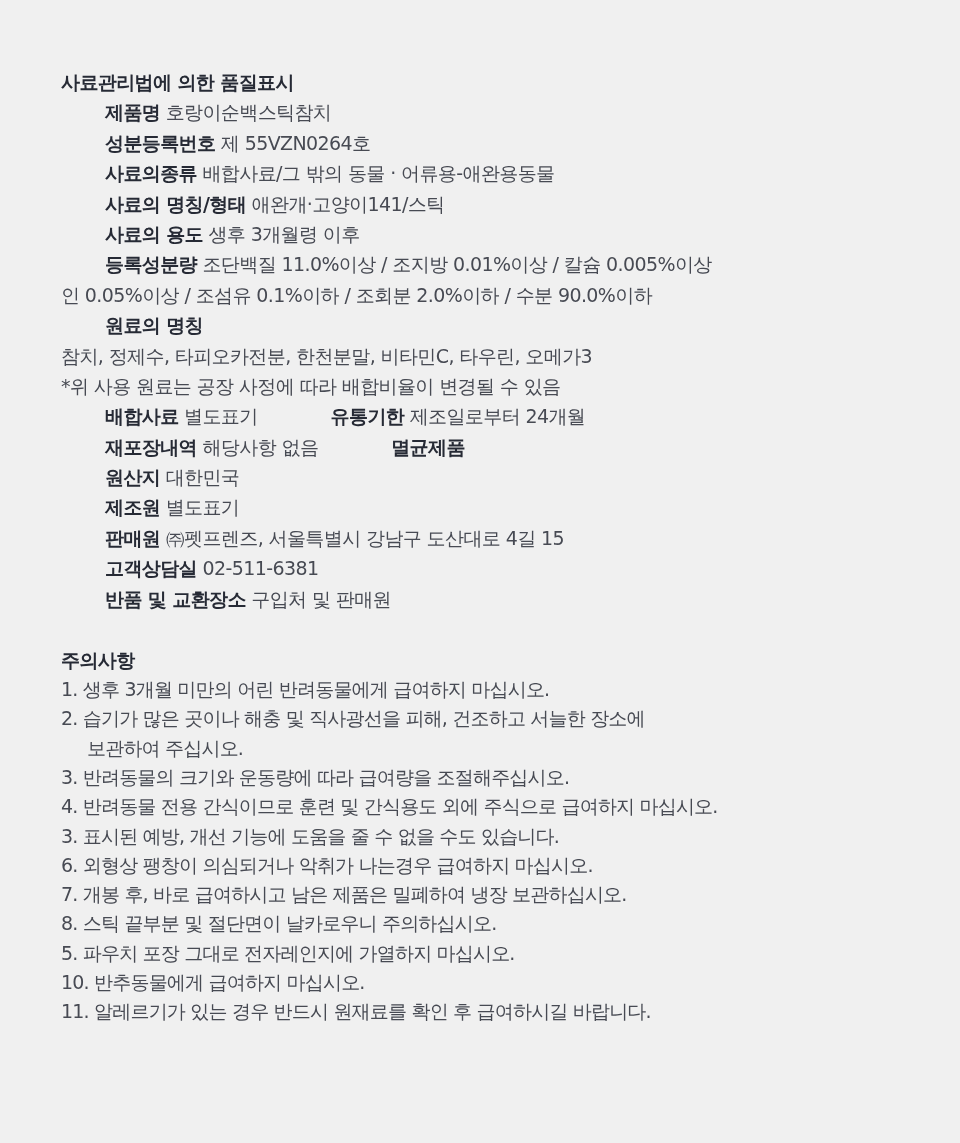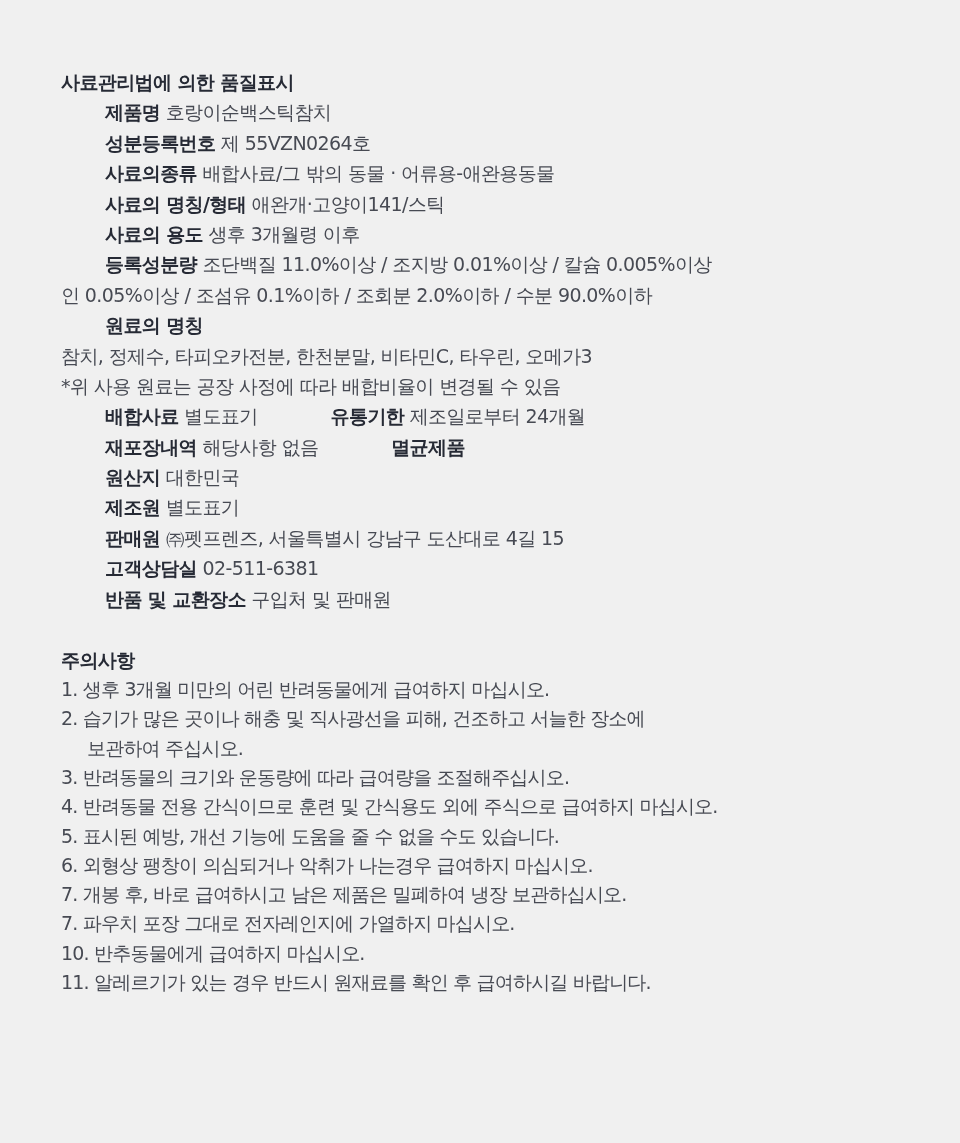--- a/index.html
+++ b/index.html
@@ -161,20 +161,21 @@
 
   <div class="notice-title">주의사항</div>
 
   <div class="notice">1. 생후 3개월 미만의 어린 반려동물에게 급여하지 마십시오.</div>
   <div class="notice">
     <span>2. 습기가 많은 곳이나 해충 및 직사광선을 피해, 건조하고 서늘한 장소에</span>
     <span class="cont">보관하여 주십시오.</span>
   </div>
   <div class="notice">3. 반려동물의 크기와 운동량에 따라 급여량을 조절해주십시오.</div>
   <div class="notice">4. 반려동물 전용 간식이므로 훈련 및 간식용도 외에 주식으로 급여하지 마십시오.</div>
-  <div class="notice">5. 표시된 예방, 개선 기능에 도움을 줄 수 없을 수도 있습니다.</div>
+  <div class="notice">3. 표시된 예방, 개선 기능에 도움을 줄 수 없을 수도 있습니다.</div>
   <div class="notice">6. 외형상 팽창이 의심되거나 악취가 나는경우 급여하지 마십시오.</div>
   <div class="notice">7. 개봉 후, 바로 급여하시고 남은 제품은 밀폐하여 냉장 보관하십시오.</div>
-  <div class="notice">7. 파우치 포장 그대로 전자레인지에 가열하지 마십시오.</div>
+  <div class="notice">8. 스틱 끝부분 및 절단면이 날카로우니 주의하십시오.</div>
+  <div class="notice">5. 파우치 포장 그대로 전자레인지에 가열하지 마십시오.</div>
   <div class="notice">10. 반추동물에게 급여하지 마십시오.</div>
   <div class="notice">11. 알레르기가 있는 경우 반드시 원재료를 확인 후 급여하시길 바랍니다.</div>
 
 </div>
 
 </body></html>

